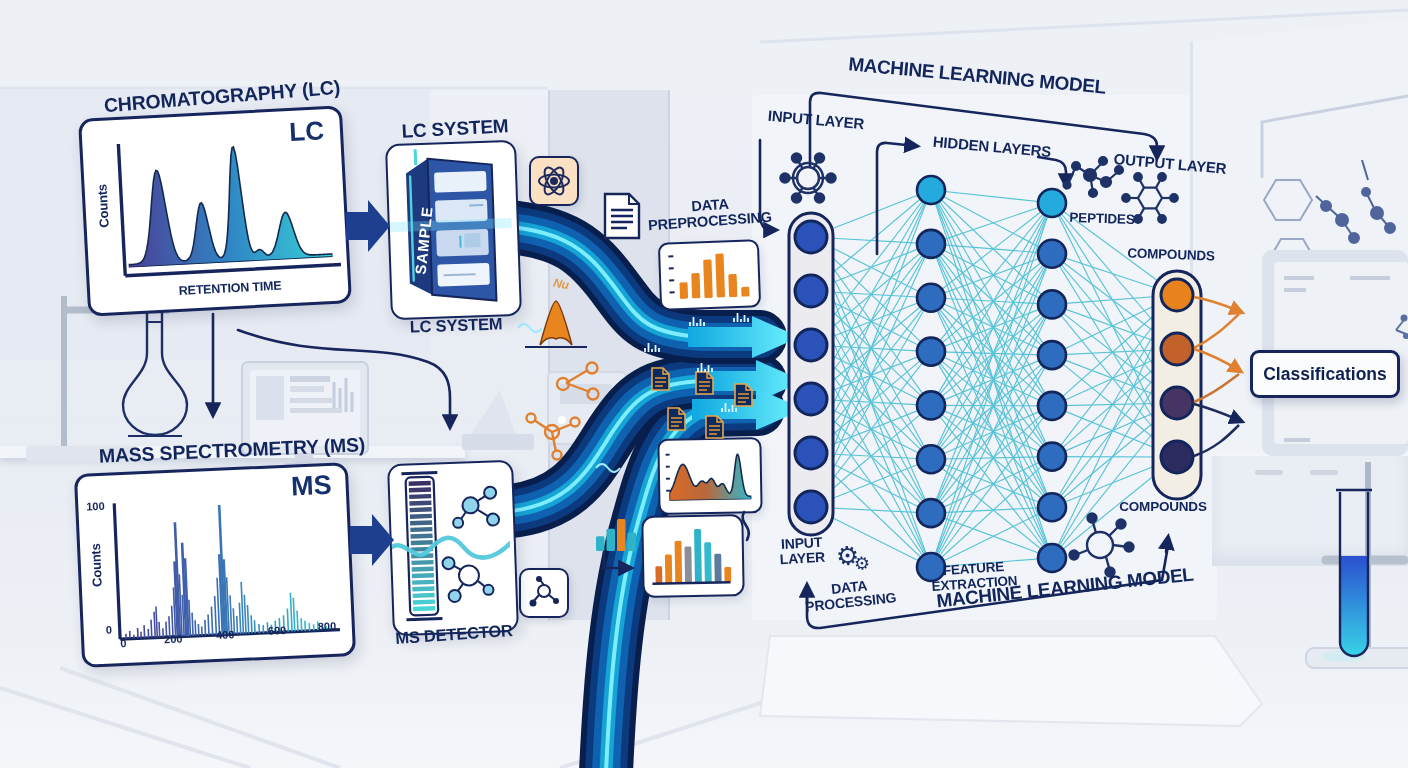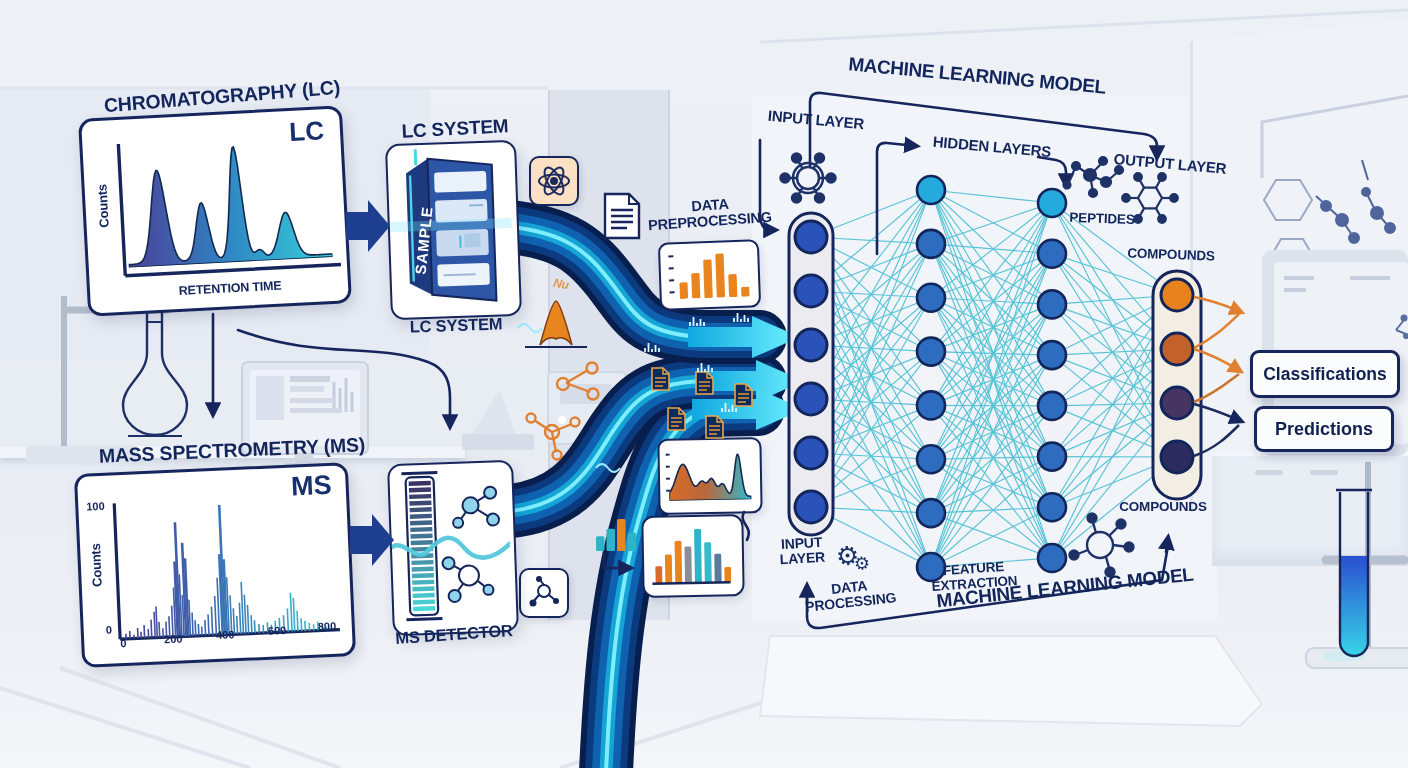--- a/index.html
+++ b/index.html
@@ -769,17 +769,14 @@
   <div class="lbl z7" style="left:918px;top:562px;width:112px;font-size:13.5px;transform:rotate(-4deg);">
     <span style="display:block;">FEATURE</span>
     <span style="display:block;">EXTRACTION</span>
   </div>
   <div class="lbl z7" style="left:925px;top:578px;width:280px;font-size:19px;letter-spacing:-0.4px;transform:rotate(-6deg);">MACHINE LEARNING MODEL</div>
   <div class="lbl z7" style="left:549px;top:278px;width:24px;font-size:12px;color:#e09a4a;transform:rotate(10deg);font-style:italic;">Nu</div>
 
   <div class="outbox" style="left:1250px;top:350px;width:144px;height:42px;font-size:17.5px;">
     <span>Classifications</span>
   </div>
-  <div class="outbox" style="left:1254px;top:406px;width:134px;height:40px;font-size:18px;">
-    <span>Predictions</span>
-  </div>
 
 </div>
 
 </body></html>

